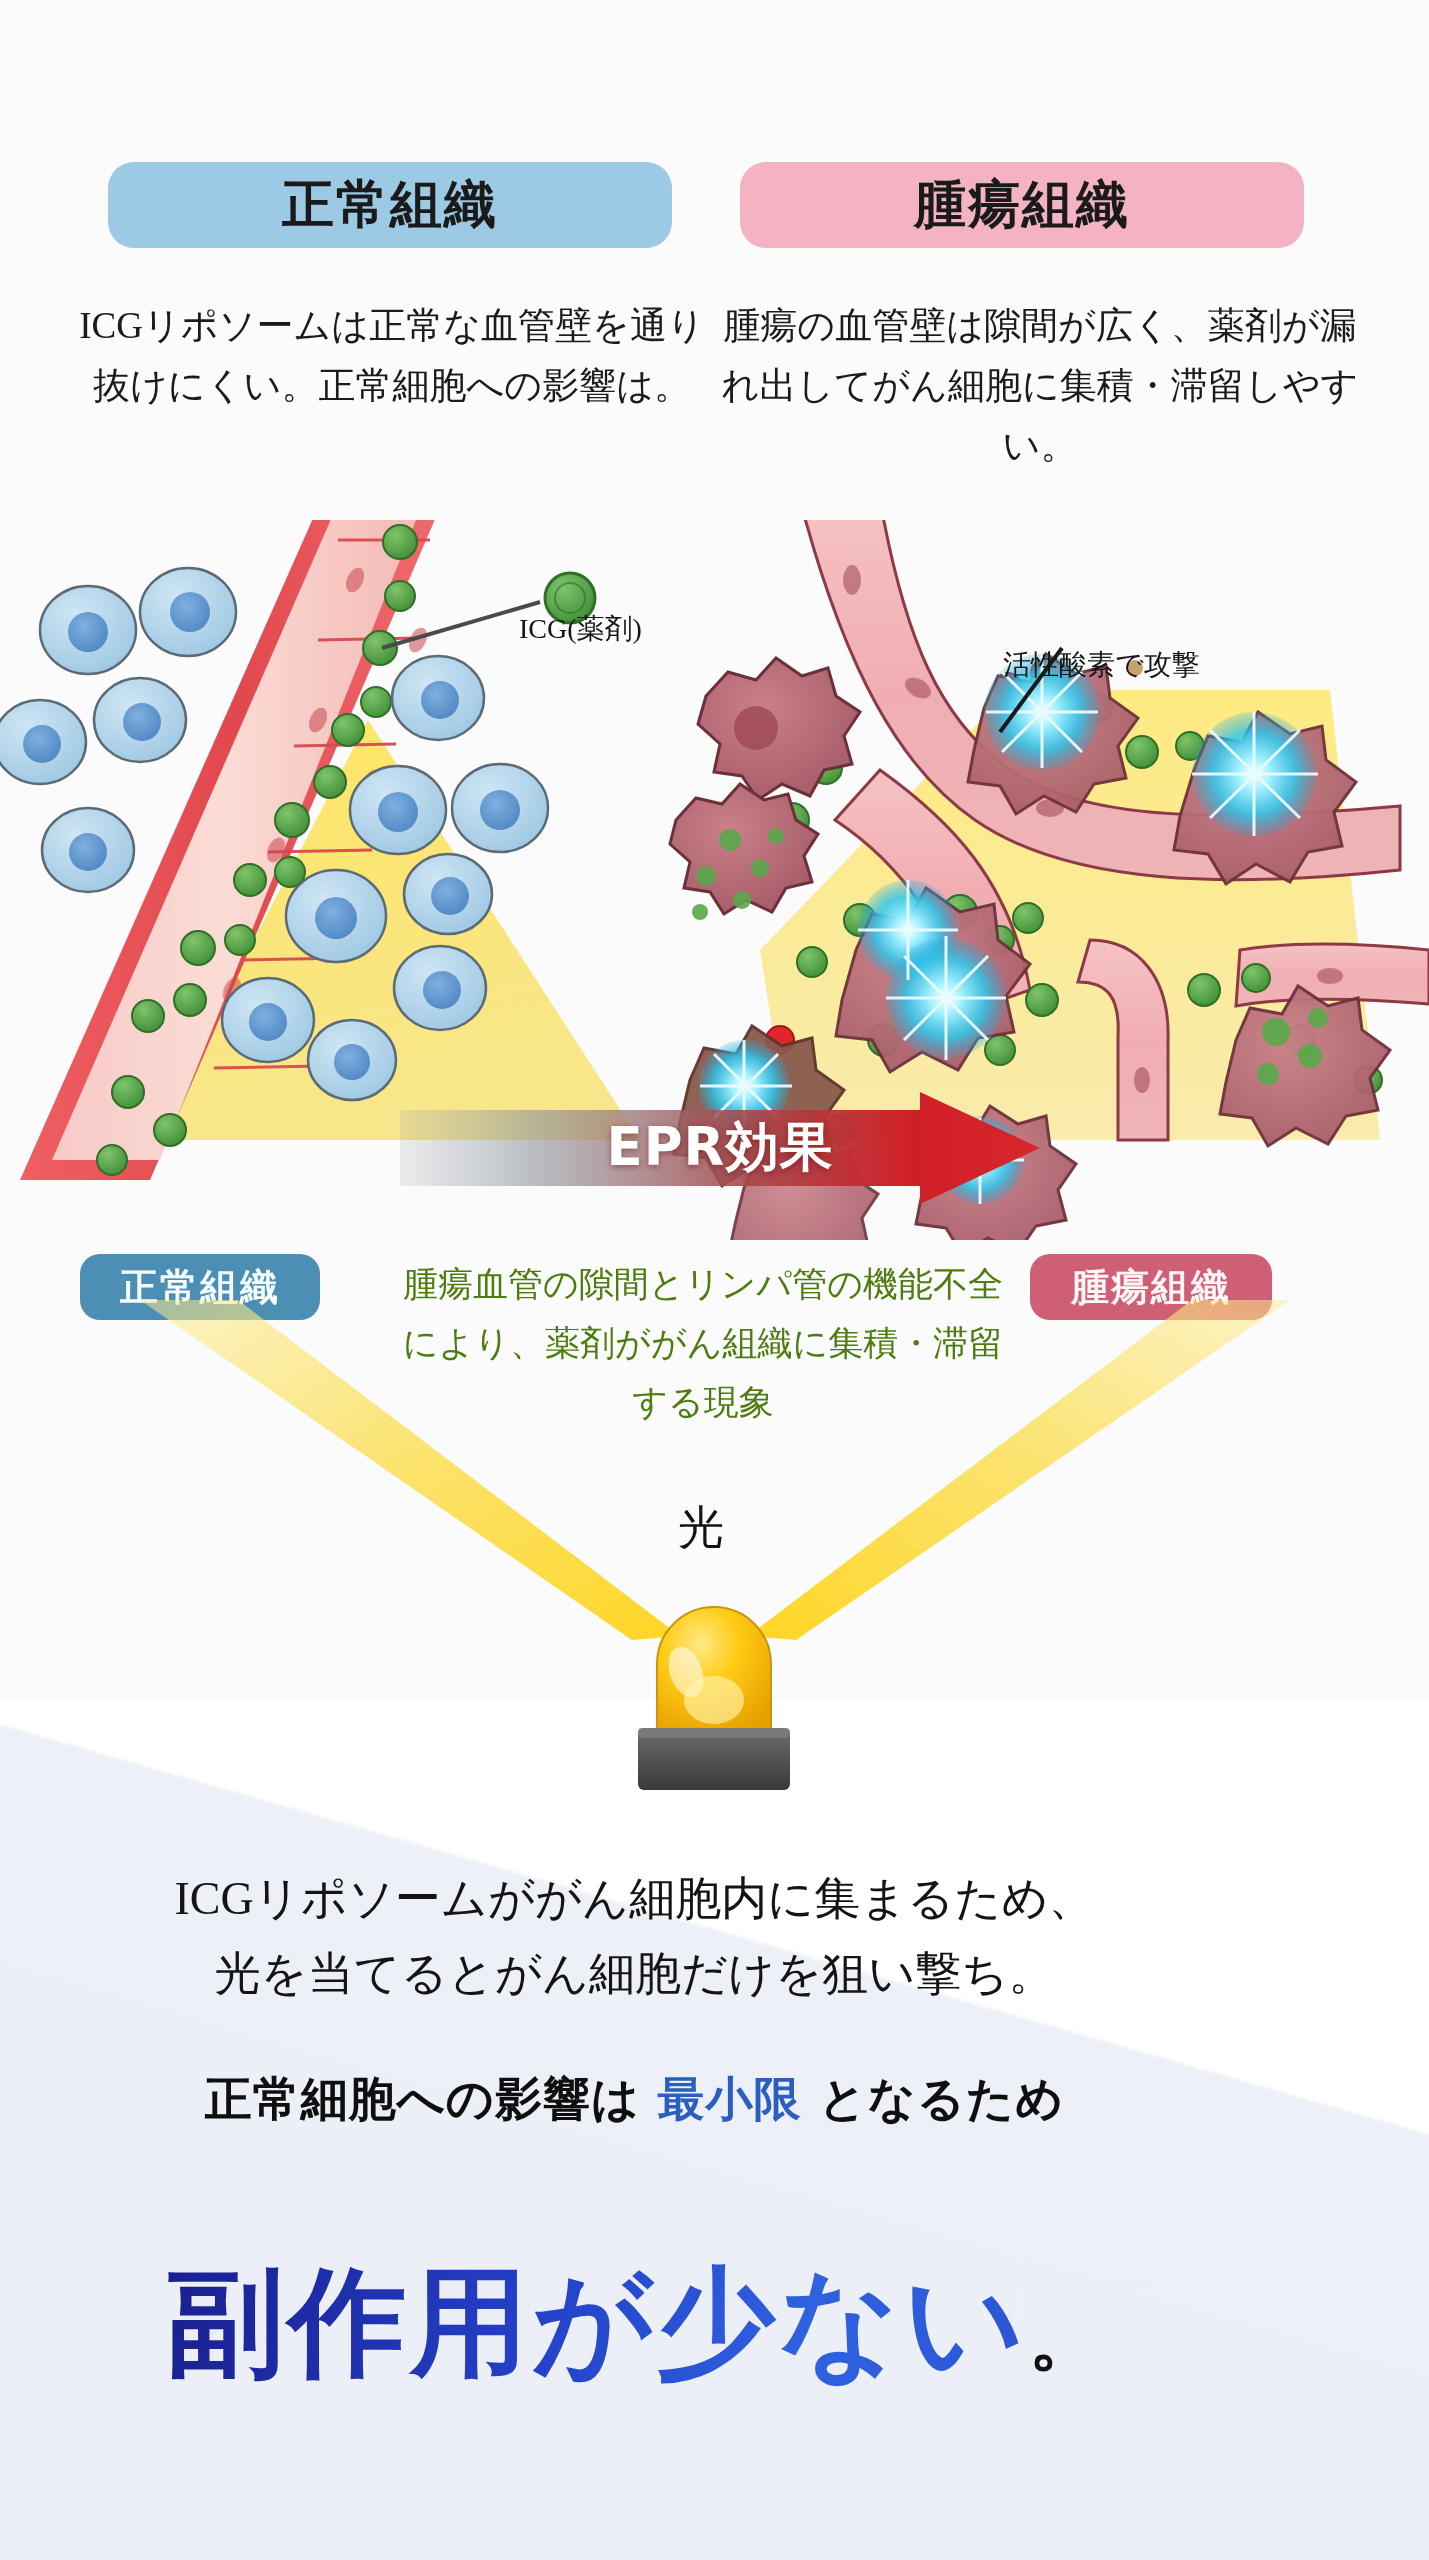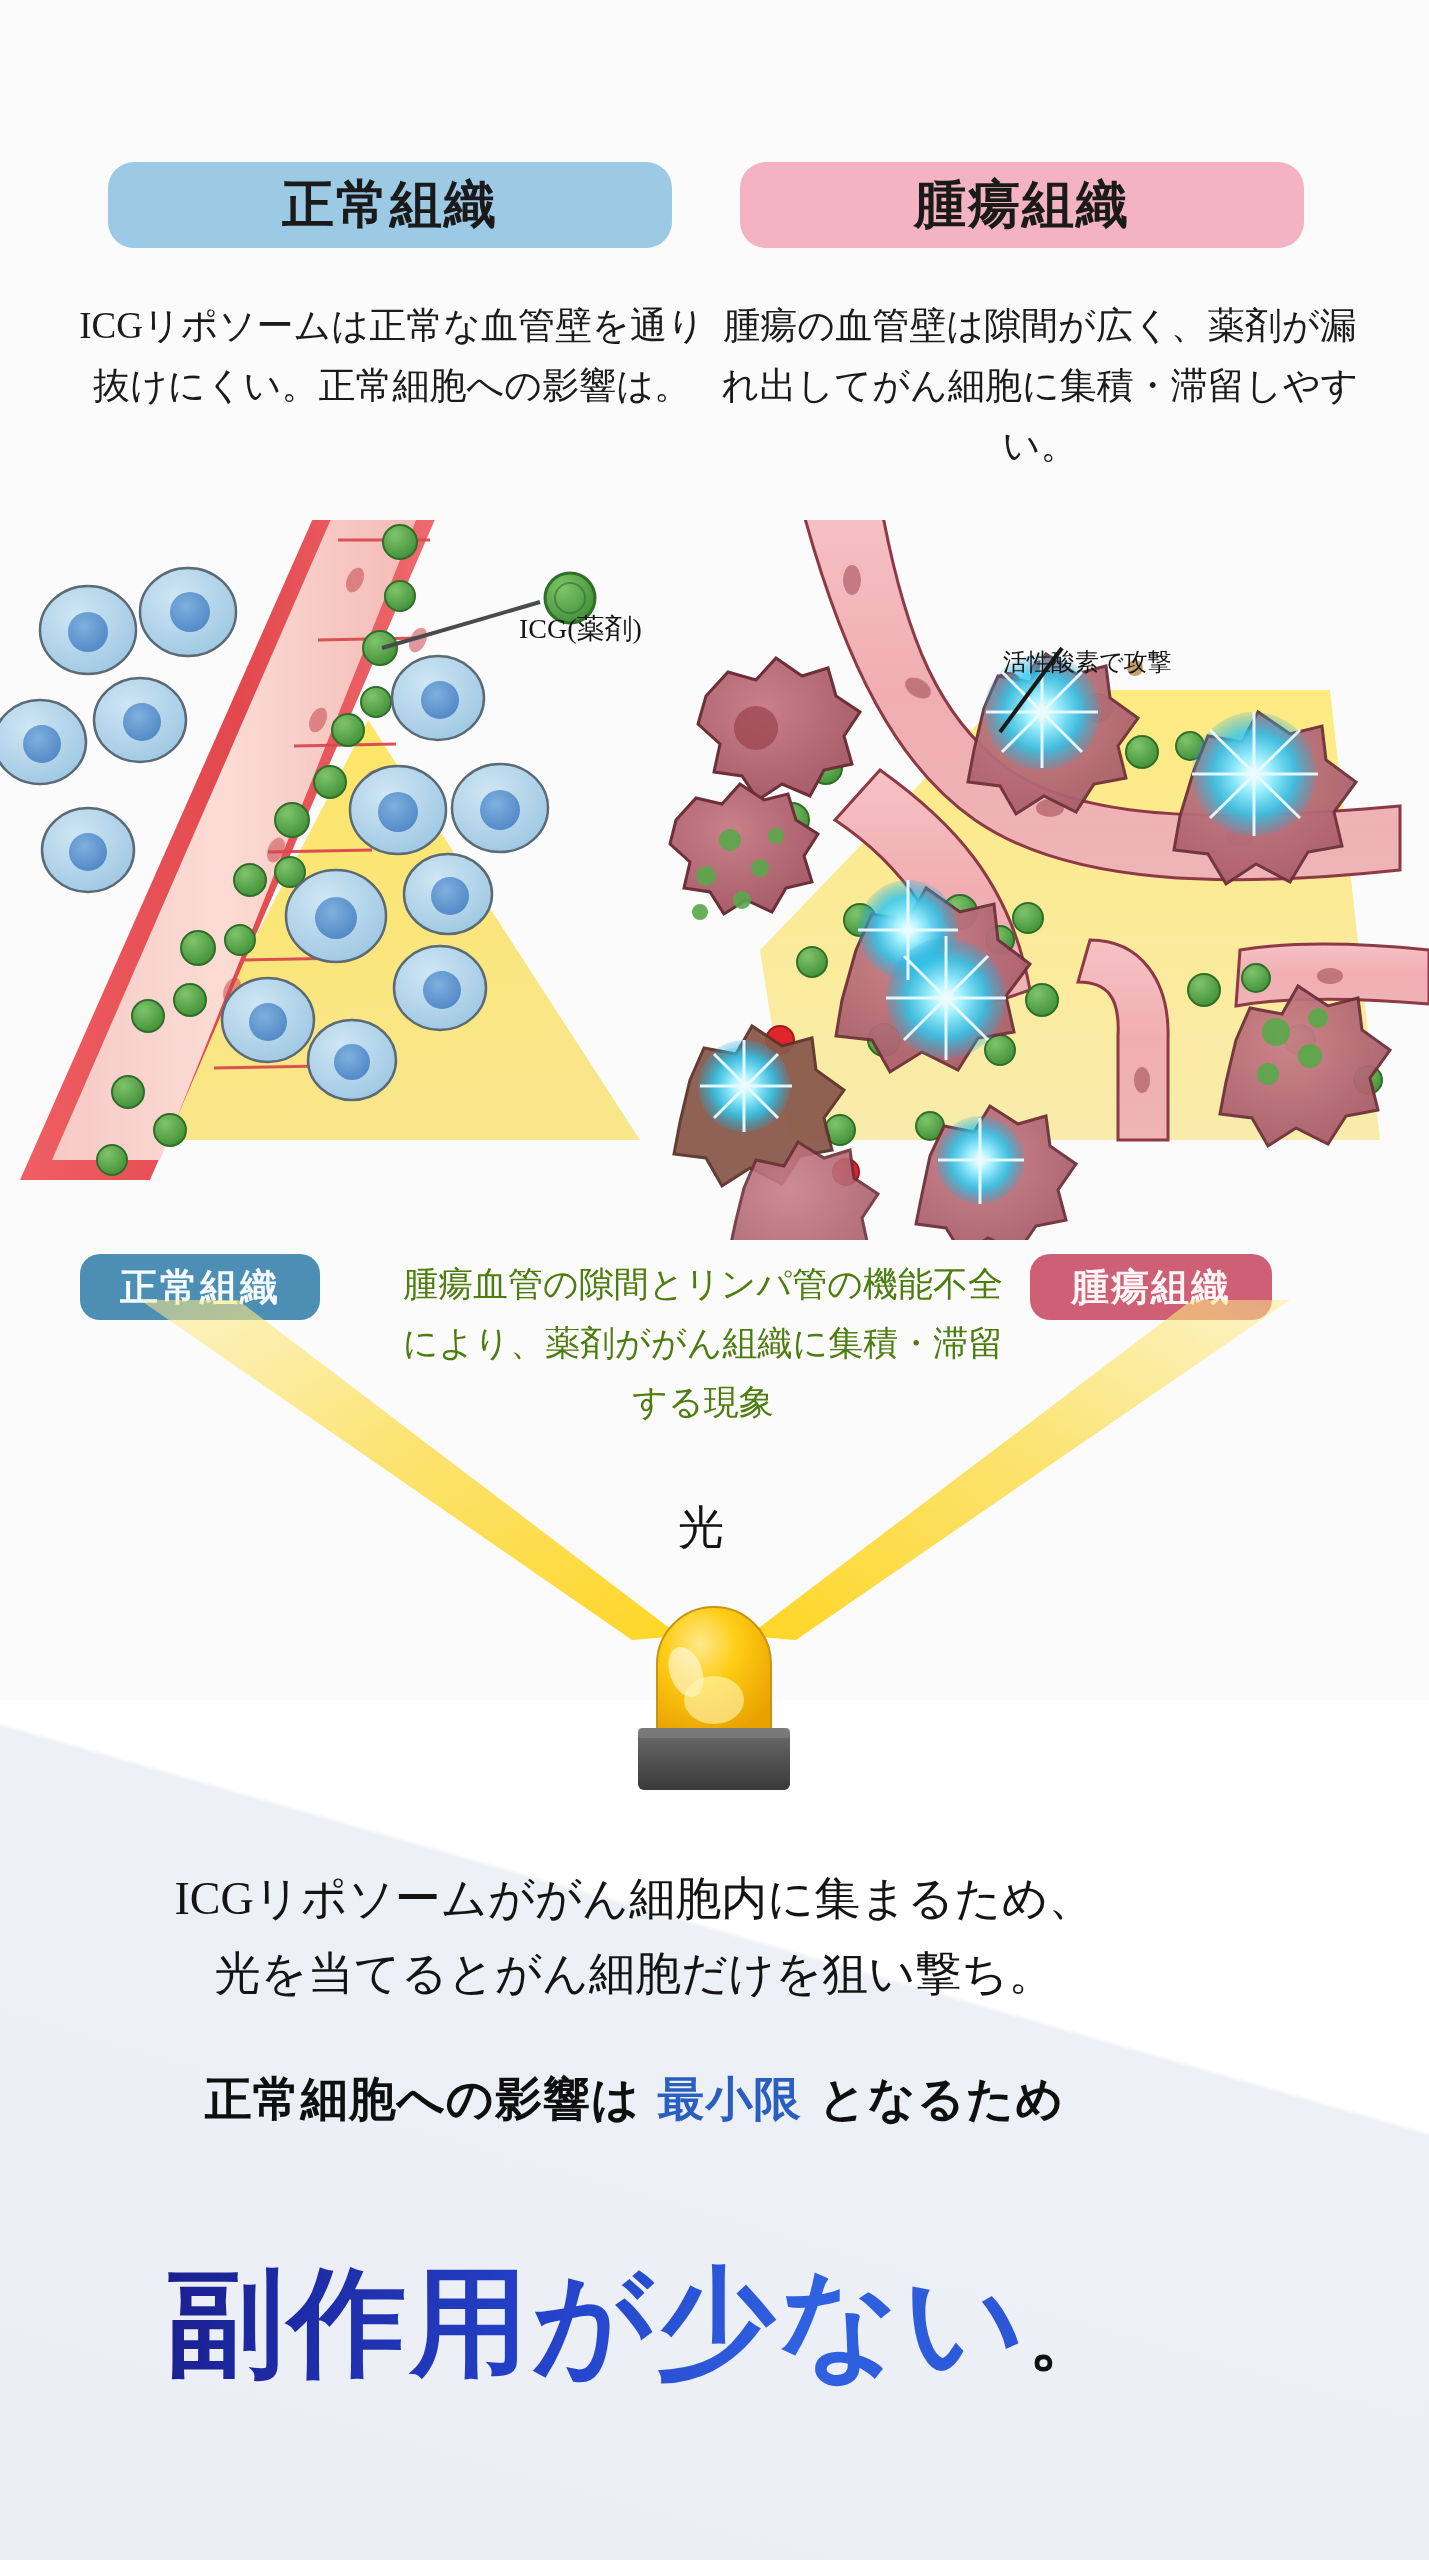--- a/index.html
+++ b/index.html
@@ -37,21 +37,21 @@
 
   
   .illus{position:absolute;left:0;top:520px;width:1429px;height:720px;z-index:2;}
 
   
   .anno{
     position:absolute;color:#151515;font-family:"Liberation Serif","DejaVu Serif",serif;
     white-space:nowrap;z-index:7;margin-top:48px;
   }
   #anno-icg{left:519px;top:562px;font-size:28px;}
-  #anno-ros{left:1003px;top:598px;font-size:24px;}
+  #anno-ros{left:1003px;top:598px;font-size:28px;}
 
   
   .epr-wrap{position:absolute;left:400px;top:1092px;width:640px;height:112px;z-index:8;}
   .epr-label{
     position:absolute;left:0;top:0;width:640px;height:112px;
     display:flex;align-items:center;justify-content:center;
     color:#fff;font-family:"DejaVu Sans","Liberation Sans",sans-serif;
     font-weight:700;font-size:53px;letter-spacing:1px;
     text-shadow:0 2px 6px rgba(90,0,0,.45);
   }
@@ -399,20 +399,35 @@
       </g>
 
       <line x1="1062" y1="128" x2="1000" y2="212" stroke="#1a1a1a" stroke-width="4"></line>
       <circle cx="1135" cy="148" r="8" fill="#b98a4a" opacity="0.8"></circle>
     </g>
   </svg>
 
   <div class="anno" id="anno-icg">ICG(薬剤)</div>
   <div class="anno" id="anno-ros">活性酸素で攻撃</div>
 
+  <div class="epr-wrap">
+    <svg viewBox="0 0 640 112" width="640" height="112">
+      <defs>
+        <linearGradient id="arrowG" x1="0" y1="0" x2="1" y2="0">
+          <stop offset="0%" stop-color="#9aa3ad" stop-opacity="0.18"></stop>
+          <stop offset="22%" stop-color="#8e9299" stop-opacity="0.62"></stop>
+          <stop offset="55%" stop-color="#a8474a" stop-opacity="0.92"></stop>
+          <stop offset="80%" stop-color="#cf1f26"></stop>
+          <stop offset="100%" stop-color="#d8262c"></stop>
+        </linearGradient>
+      </defs>
+      <polygon points="0,18 520,18 520,0 640,56 520,112 520,94 0,94" fill="url(#arrowG)"></polygon>
+    </svg>
+    <div class="epr-label">EPR効果</div>
+  </div>
 
   <div class="badge" id="badge-normal2">正常組織</div>
   <div class="badge" id="badge-tumor2">腫瘍組織</div>
   <div id="epr-def">腫瘍血管の隙間とリンパ管の機能不全により、薬剤ががん組織に集積・滞留する現象</div>
 
   <svg class="lightzone" viewBox="0 0 1429 520">
     <defs>
       <linearGradient id="beamLeft" x1="1" y1="1" x2="0" y2="0">
         <stop offset="0%" stop-color="#ffd51f" stop-opacity="0.98"></stop>
         <stop offset="55%" stop-color="#fbe05d" stop-opacity="0.86"></stop>

